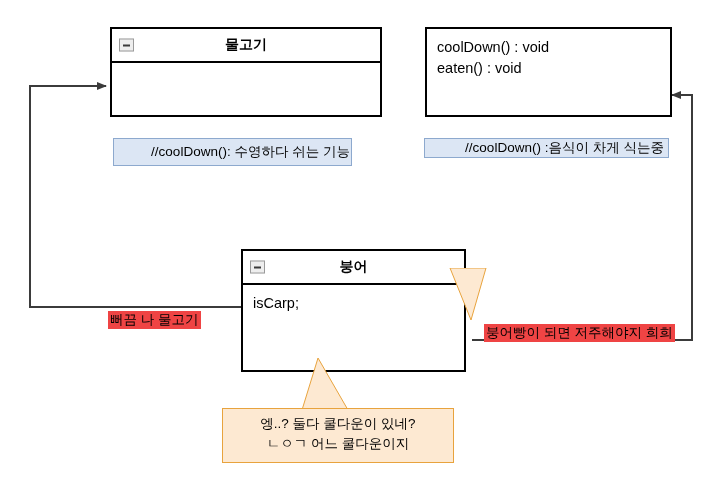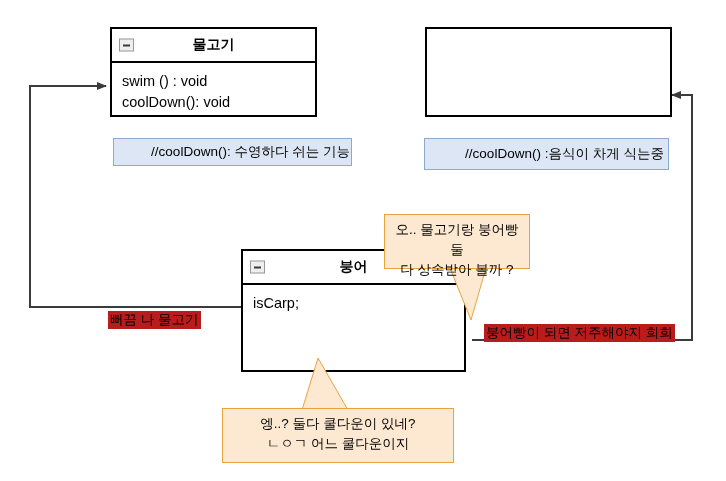--- a/index.html
+++ b/index.html
@@ -119,21 +119,21 @@
     width: 726px;
     height: 481px;
     z-index: 2;
     pointer-events: none;
   }
   .edge-label {
     position: absolute;
     font-size: 13.5px;
     color: #000000;
     white-space: nowrap;
-    background: #b91c1c;
+    background: #ef4444;
     padding: 0 2px;
     z-index: 4;
   }
 </style>
 </head>
 <body>
 
 <div id="canvas">
 
   <svg class="link-svg" viewBox="0 0 726 481" xmlns="http://www.w3.org/2000/svg">
@@ -145,57 +145,55 @@
 
     <g>
       <path d="M247,307 L30,307 L30,86 L106,86" fill="none" stroke="#3b3b3b" stroke-width="2" marker-end="url(#arrow-left)"></path>
     </g>
 
     <g>
       <path d="M472,340 L692,340 L692,95 L672,95" fill="none" stroke="#3b3b3b" stroke-width="2" marker-end="url(#arrow-left)"></path>
     </g>
   </svg>
 
-  <div class="uml-class" style="left:110px; top:27px; width:207px; height:90px;">
+  <div class="uml-class" style="left:110px; top:27px; width:272px; height:90px;">
     <div class="uml-header">
       <span class="collapse-icon">
           <i></i>
         </span>
       <span class="uml-title">물고기</span>
     </div>
+  </div>
+
+  <div class="uml-class" style="left:425px; top:27px; width:247px; height:90px;">
     <div class="uml-compartment">
-      <div class="uml-member">swim () : void</div>
-      <div class="uml-member">coolDown(): void</div>
-    </div>
-  </div>
-
-  <div class="uml-class" style="left:425px; top:27px; width:247px; height:90px;">
+      <div class="uml-member">coolDown() : void</div>
+      <div class="uml-member">eaten() : void</div>
+    </div>
   </div>
 
   <div class="uml-class" style="left:241px; top:249px; width:225px; height:123px;">
     <div class="uml-header">
       <span class="collapse-icon">
           <i></i>
         </span>
       <span class="uml-title">붕어</span>
     </div>
     <div class="uml-compartment" style="height:50px;">
       <div class="uml-member">isCarp;</div>
     </div>
   </div>
 
   <div class="note-blue" style="left:113px; top:138px; width:239px; height:28px;">//coolDown(): 수영하다 쉬는 기능</div>
 
-  <div class="note-blue" style="left:424px; top:138px; width:245px; height:32px;">//coolDown() :음식이 차게 식는중</div>
+  <div class="note-blue" style="left:424px; top:138px; width:245px; height:20px;">//coolDown() :음식이 차게 식는중</div>
 
   <svg class="callout-tail" style="left:440px; top:268px; width:60px; height:55px;" viewBox="0 0 60 55" xmlns="http://www.w3.org/2000/svg">
     <path d="M10,0 L46,0 L31,52 Z" fill="#fde9d2" stroke="#e8a33d" stroke-width="1"></path>
   </svg>
-  <div class="callout" style="left:384px; top:214px; width:146px; height:55px;">오.. 물고기랑 붕어빵 둘
-다 상속받아 볼까 ?</div>
 
   <svg class="callout-tail" style="left:290px; top:358px; width:60px; height:54px;" viewBox="0 0 60 54" xmlns="http://www.w3.org/2000/svg">
     <path d="M28,0 L58,52 L12,52 Z" fill="#fde9d2" stroke="#e8a33d" stroke-width="1"></path>
   </svg>
   <div class="callout" style="left:222px; top:408px; width:232px; height:55px;">엥..? 둘다 쿨다운이 있네?
 ㄴㅇㄱ 어느 쿨다운이지</div>
 
   <div class="edge-label" style="left:108px; top:311px;">뻐끔 나 물고기</div>
 
   <div class="edge-label" style="left:484px; top:324px;">붕어빵이 되면 저주해야지 희희</div>

